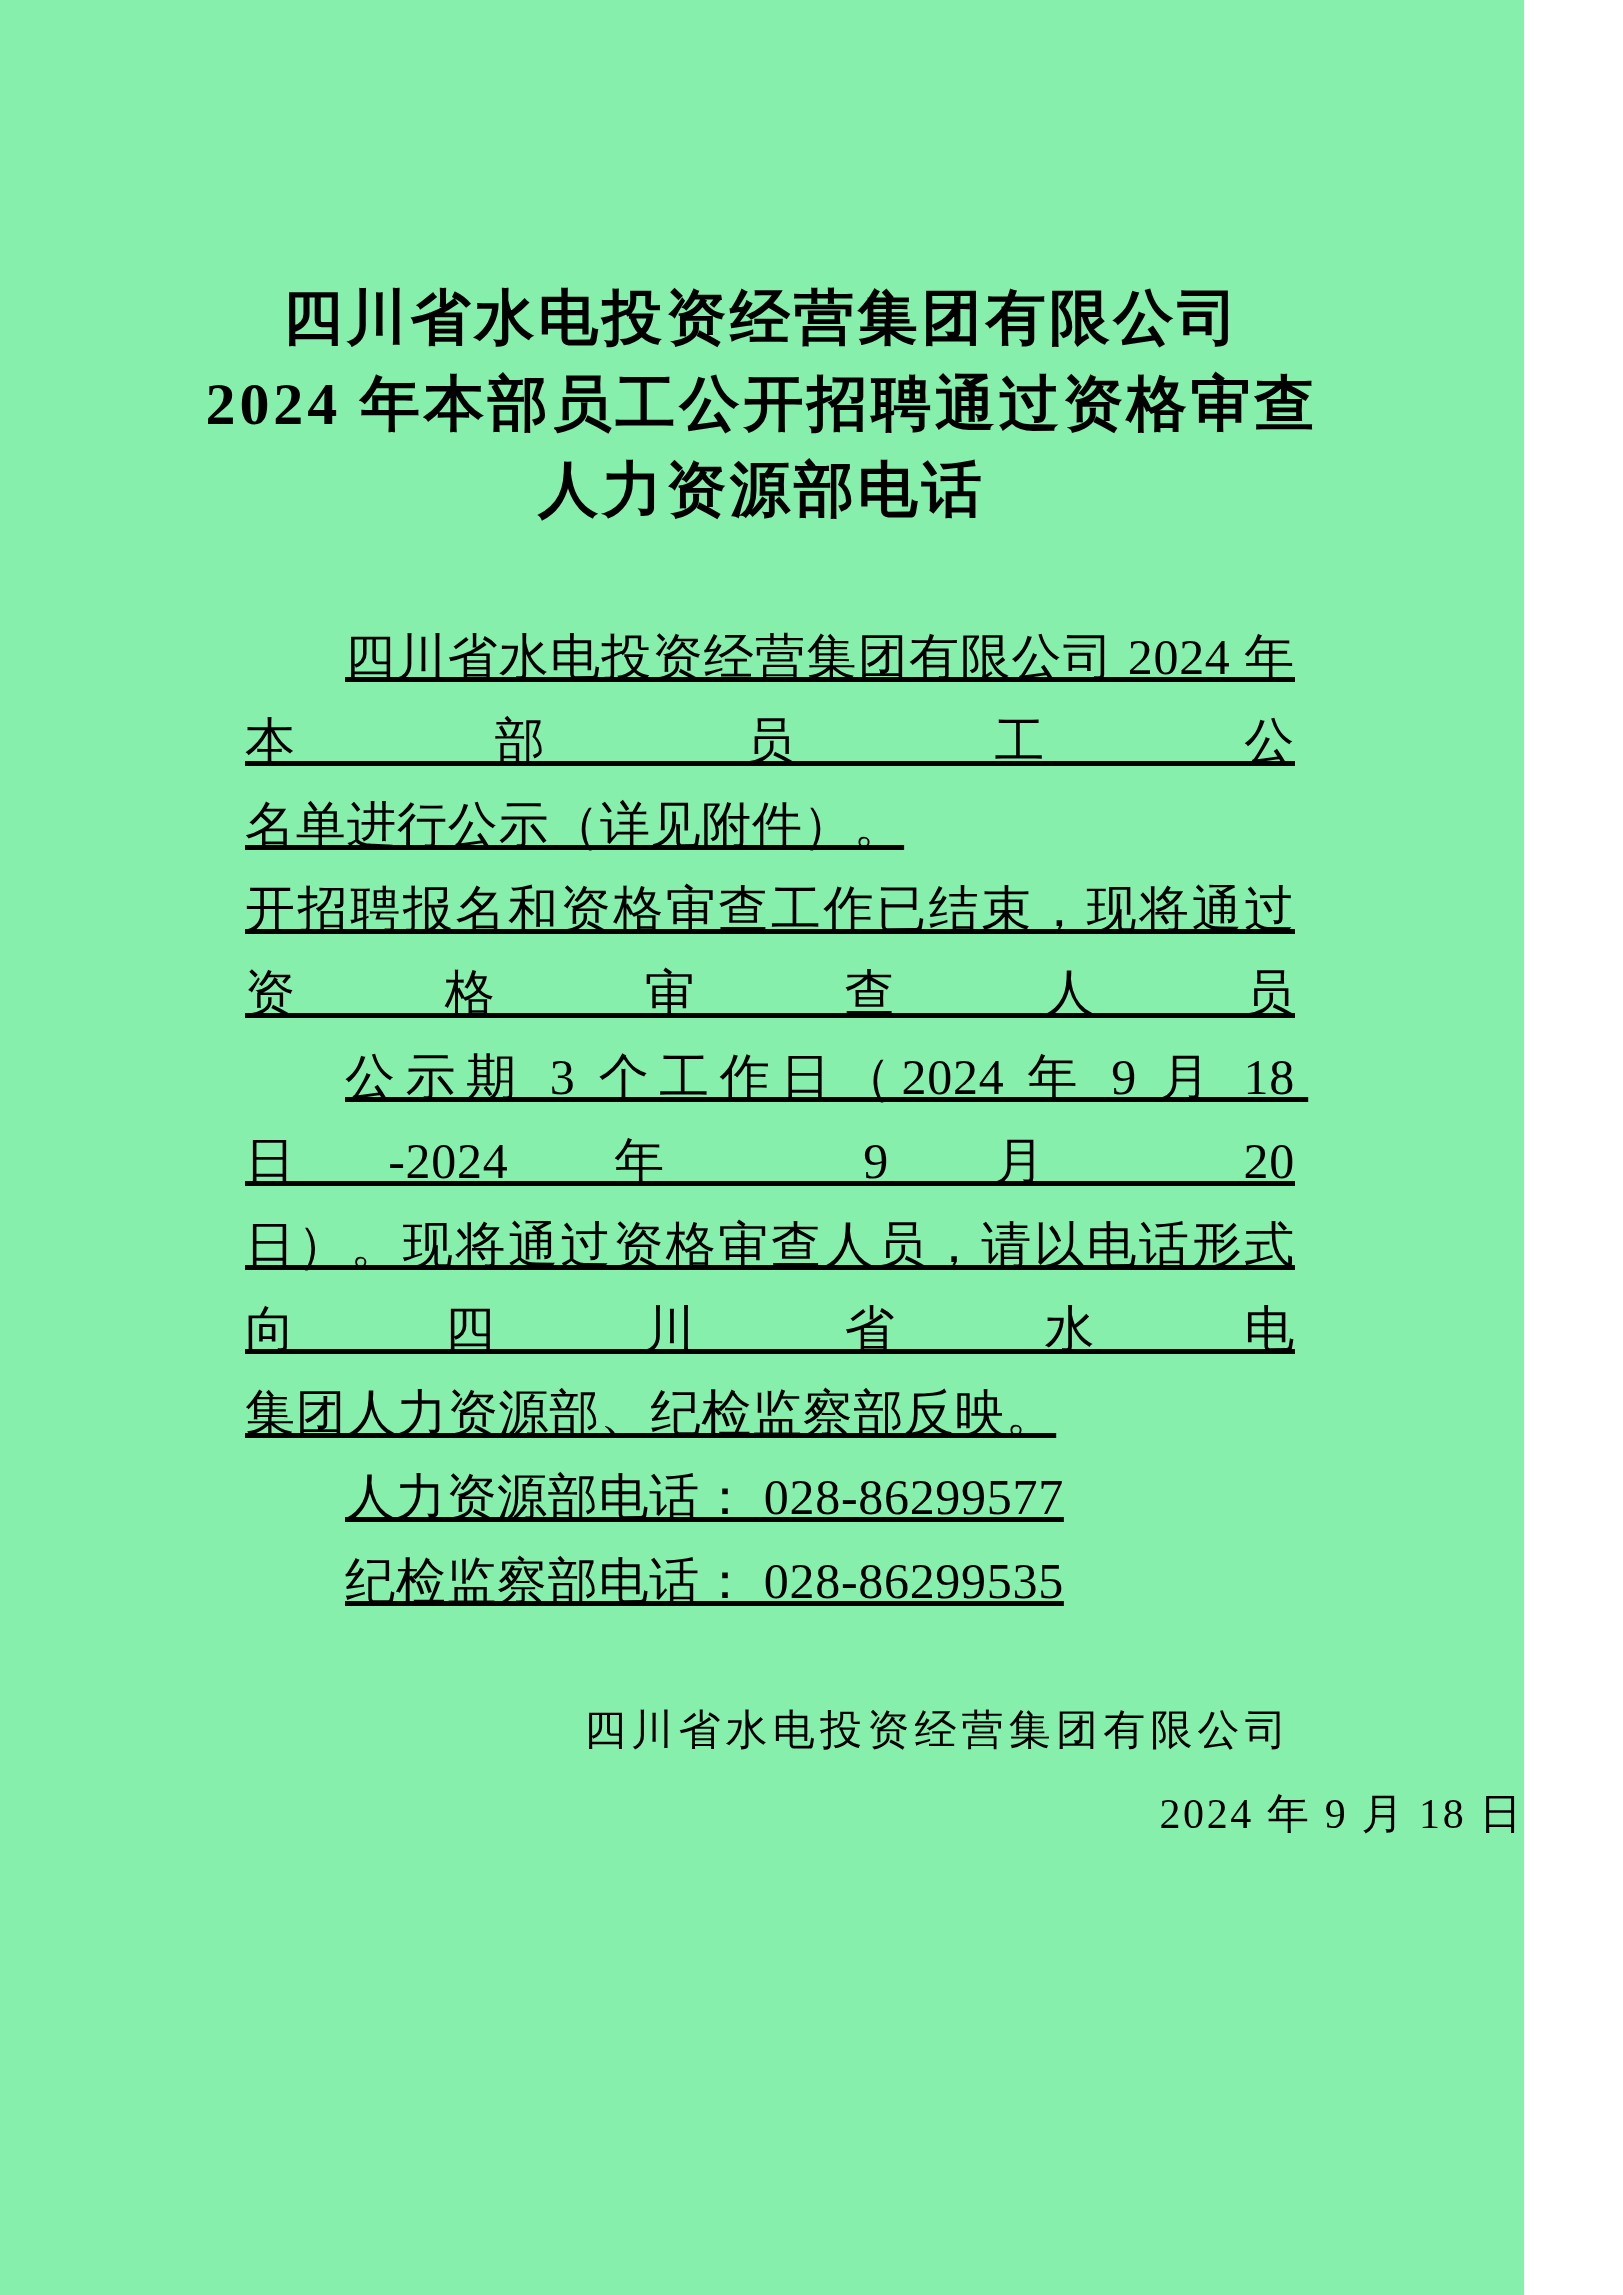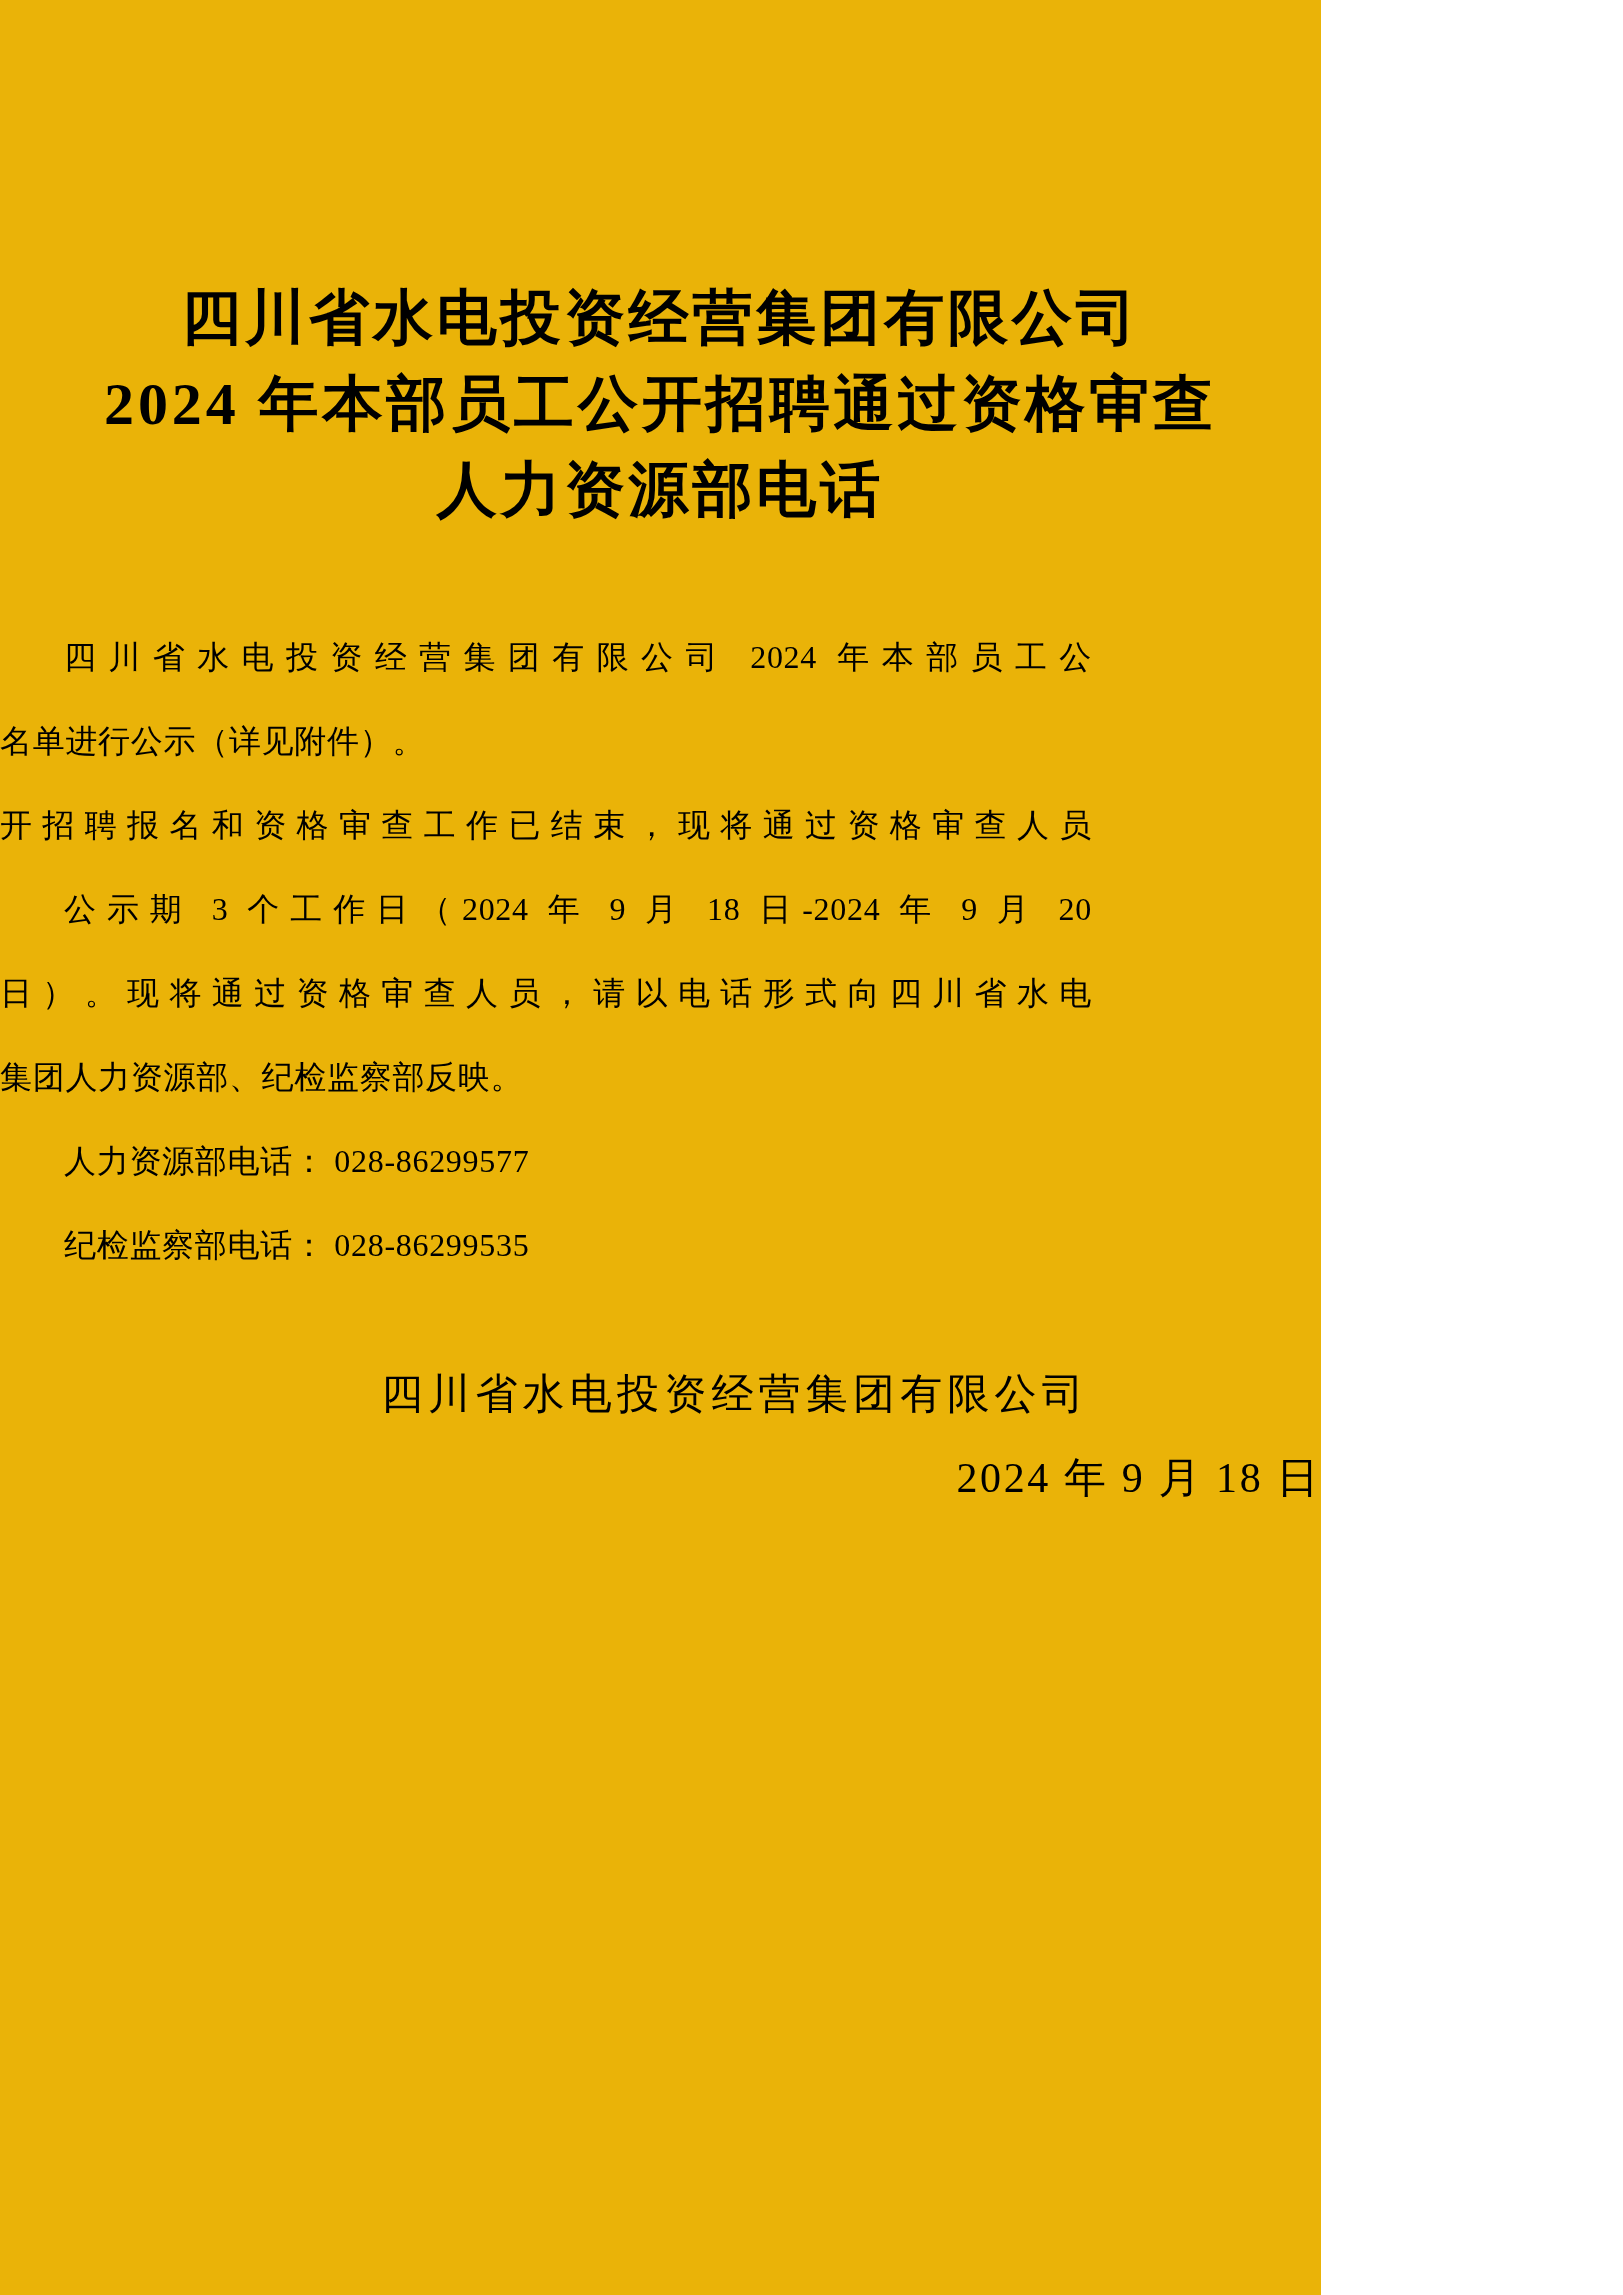--- a/index.html
+++ b/index.html
@@ -2,43 +2,45 @@
 <html lang="zh" style="font-size:10.5px"><head>
 <meta charset="utf-8">
 <style>
   html, body {
     margin: 0;
     padding: 0;
     background: #ffffff;
   }
   .page {
     position: relative;
-    width: 1321px;
+    width: 1524px;
     height: 2295px;
-    background: #eab308;
+    background: #86efac;
     color: #000000;
     font-family: "Liberation Serif", "DejaVu Serif", serif;
     overflow: hidden;
   }
   
   .title-block {
     padding-top: 275px;
     text-align: center;
     font-weight: bold;
     font-size: 60px;
     line-height: 86px;
     letter-spacing: 3.9px;
   }
   
   .body-block {
     margin-top: 82px;
+    padding-left: 245px;
     padding-right: 229px;
-    font-size: 32px;
+    font-size: 50px;
     line-height: 84px;
     letter-spacing: 0.7px;
+    text-decoration: underline;
   }
   .body-line {
     text-align: justify;
     text-align-last: left;
     white-space: pre-wrap;
   }
   .body-line.jl {
     
     text-align-last: justify;
   }

